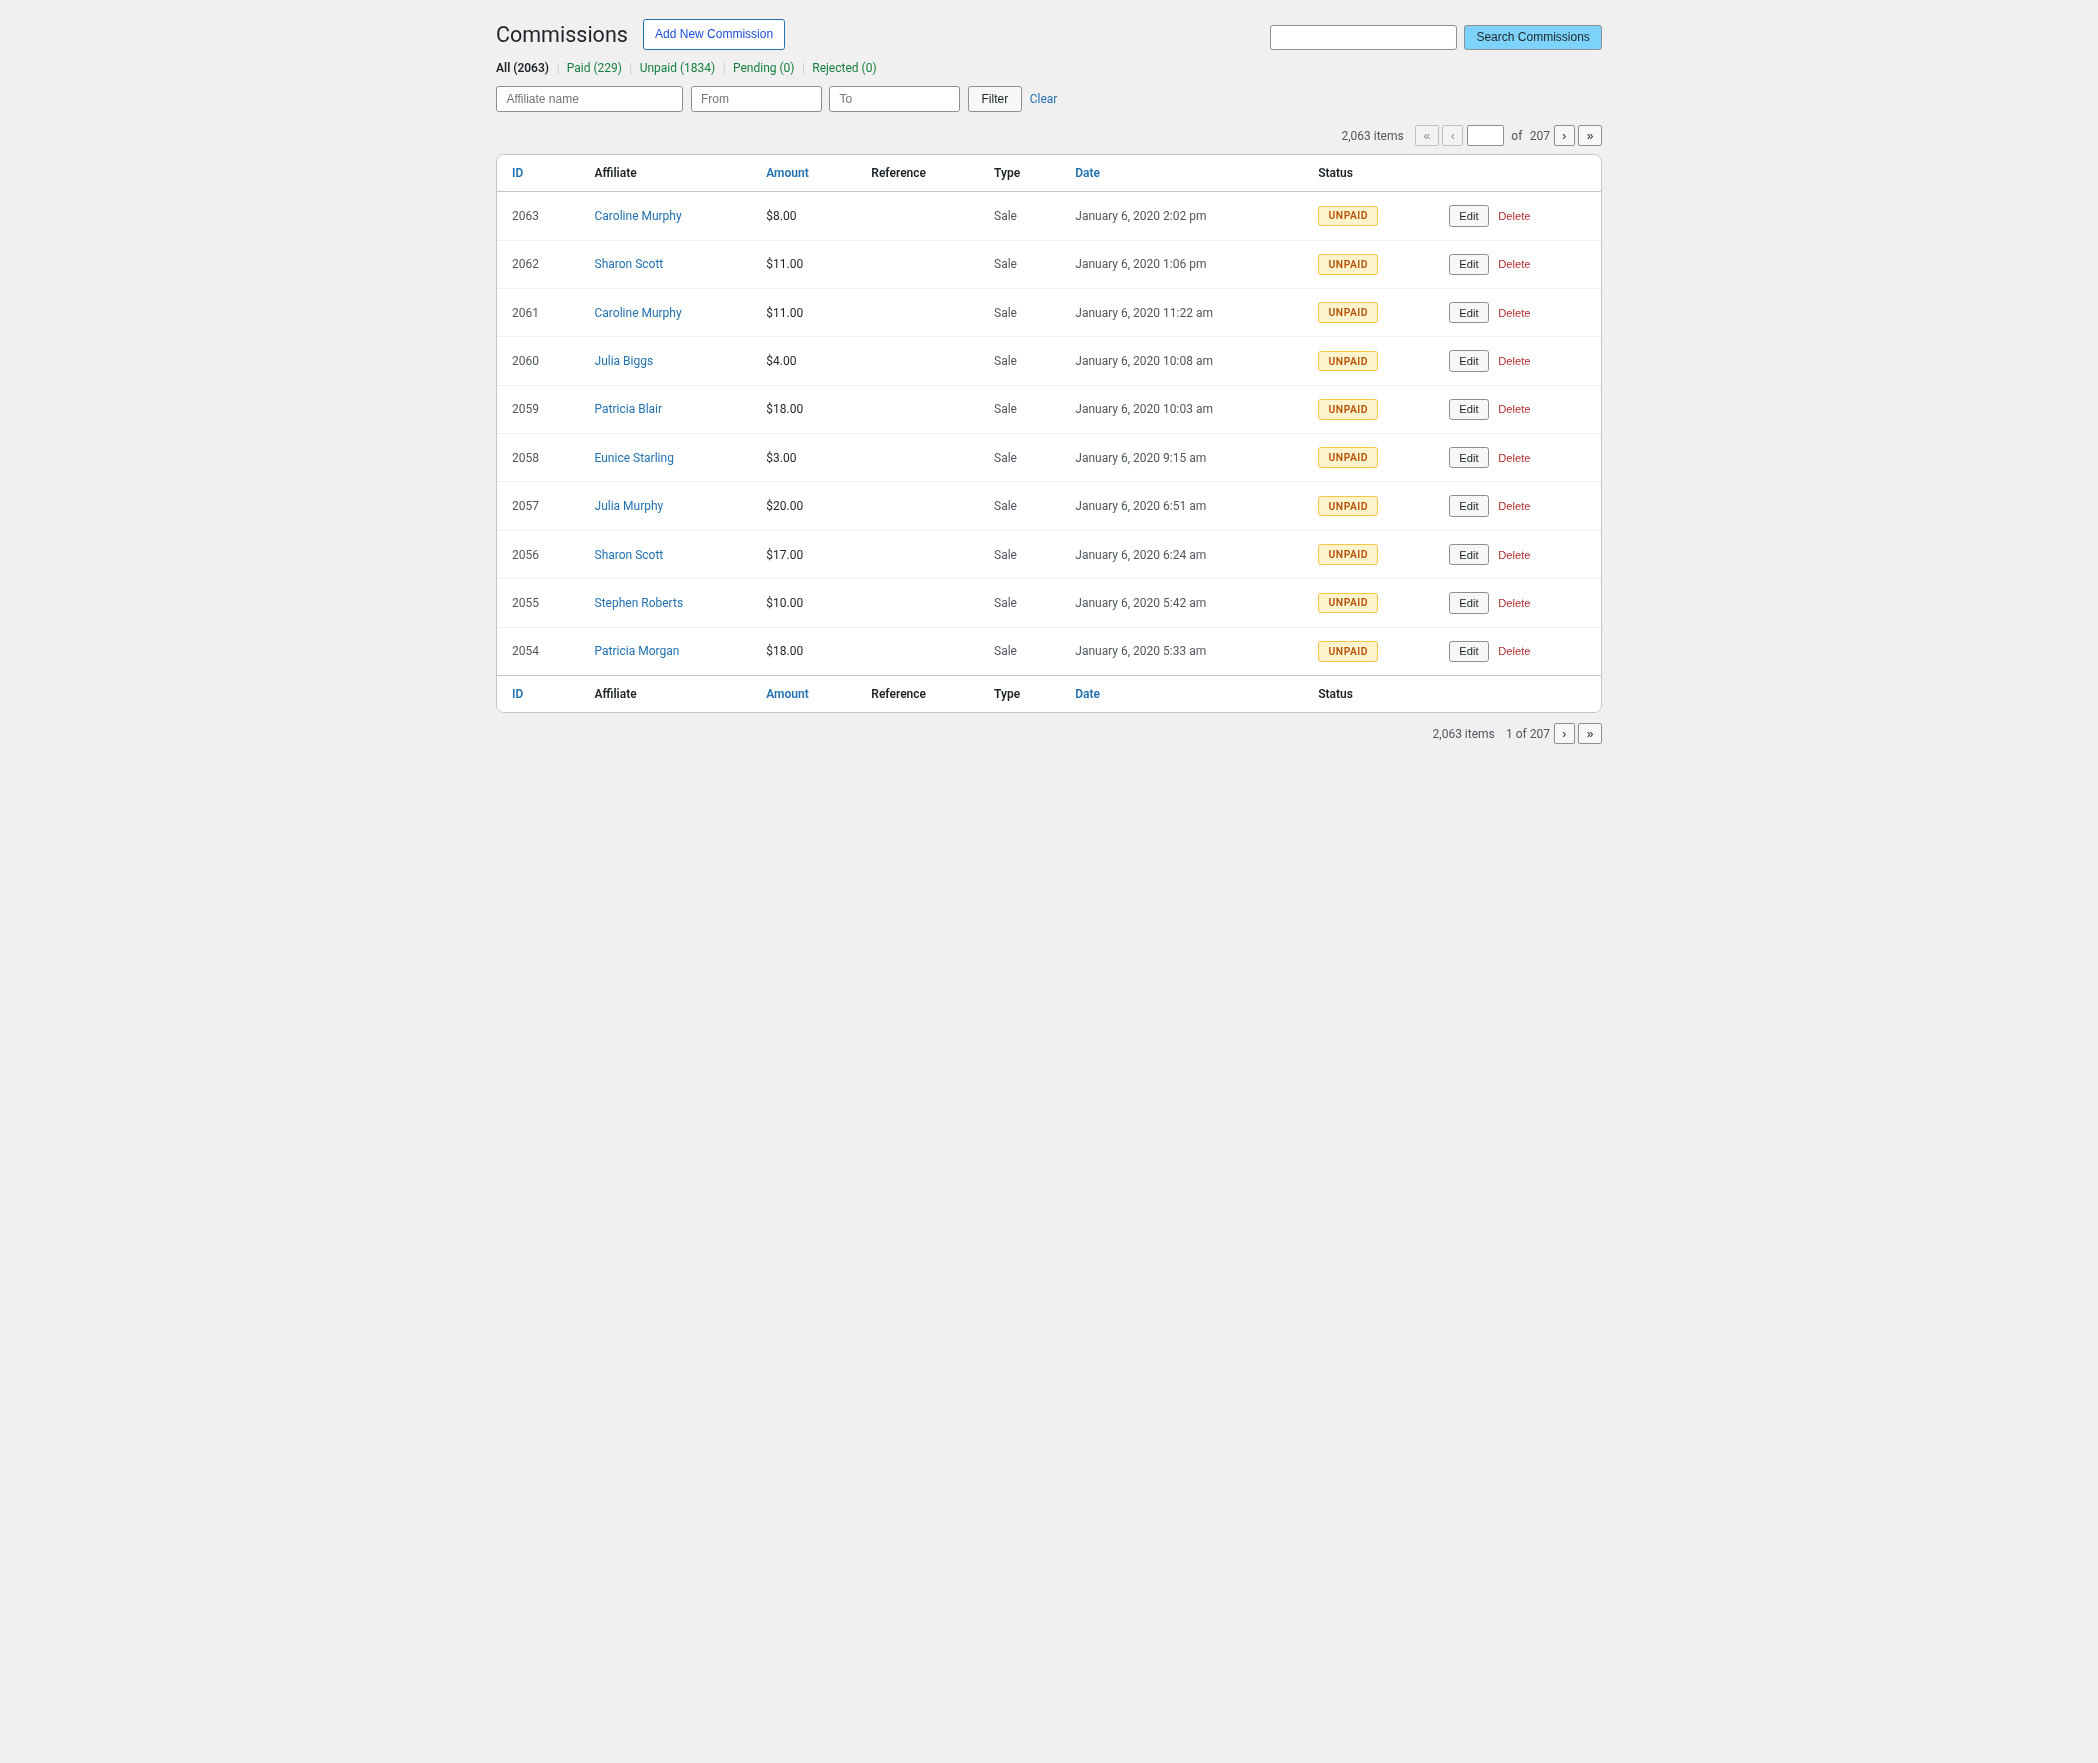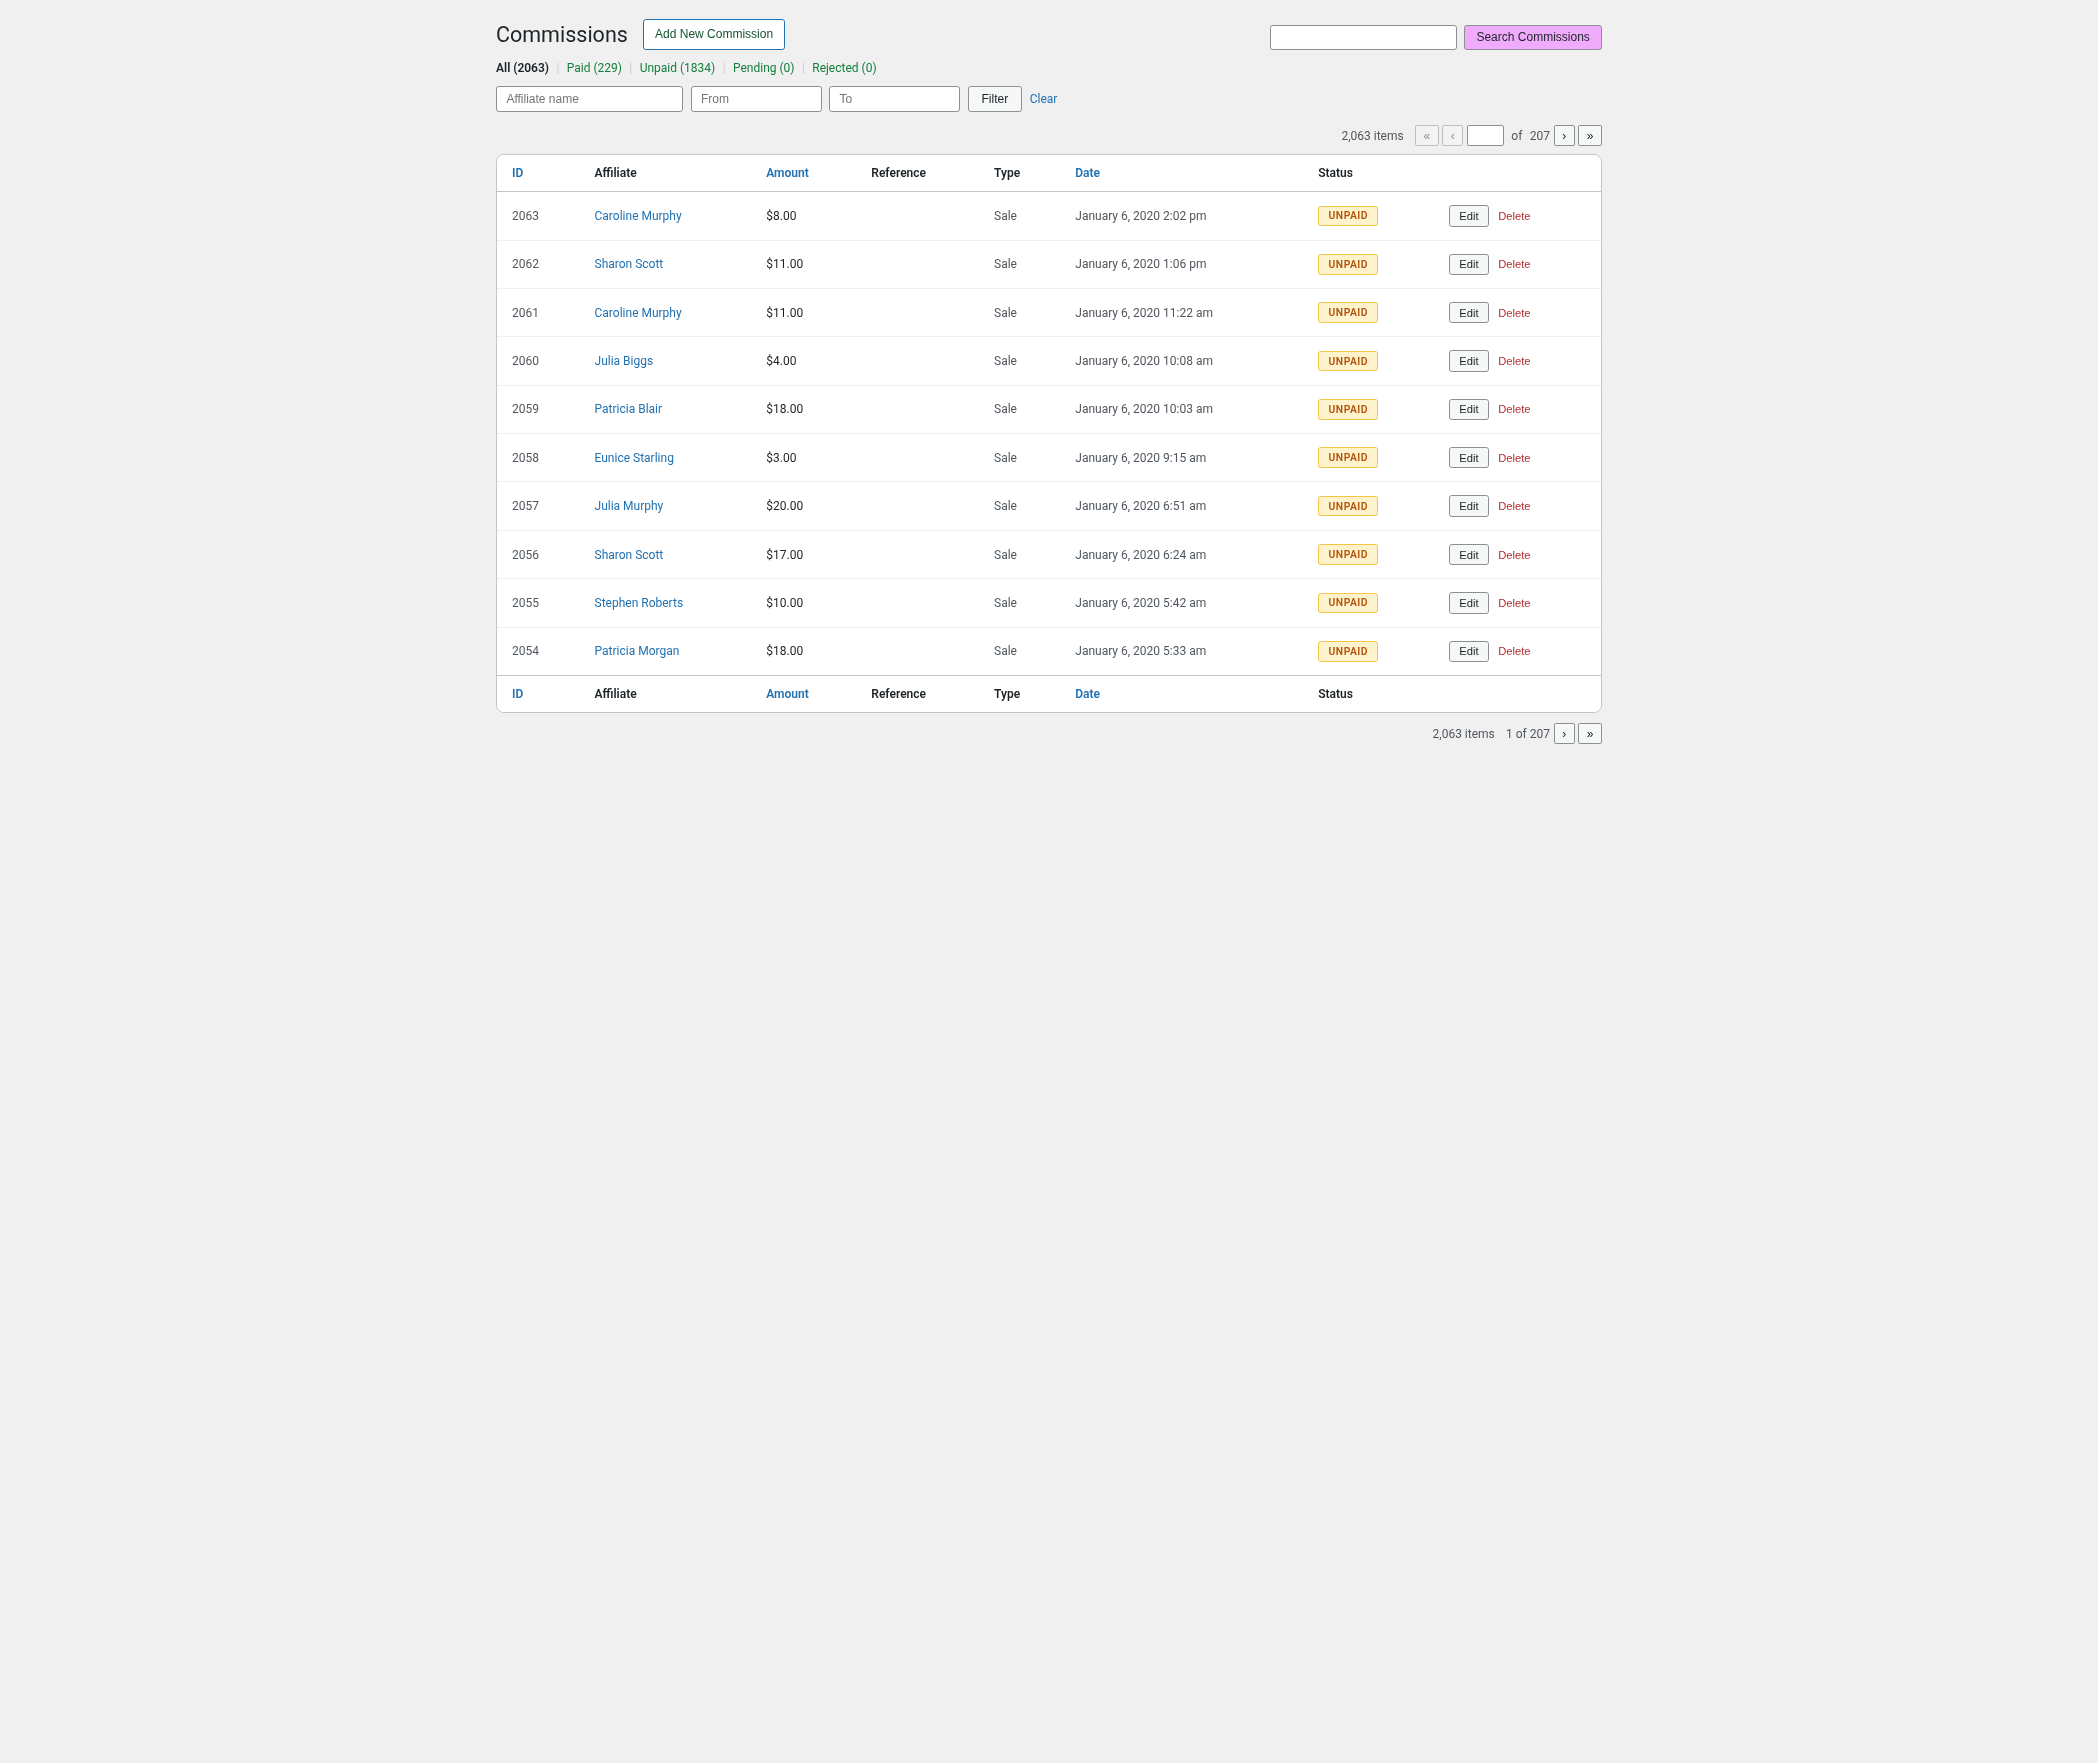--- a/index.html
+++ b/index.html
@@ -25,21 +25,21 @@
       align-items: center;
       gap: 15px;
     }
     .page-title {
       font-size: 21.5px;
       font-weight: 400;
       color: #1d2327;
     }
     .add-new-btn {
       border: 0.9px solid #2271b1;
-      color: #14532d;
+      color: #1d4ed8;
       background: #fff;
       padding: 3.7px 11.2px;
       border-radius: 2.8px;
       cursor: pointer;
       font-size: 12px;
       line-height: 1.8;
     }
     .search-area {
       display: flex;
       align-items: center;
@@ -47,21 +47,21 @@
     }
     .search-input {
       border: 0.9px solid #8c8f94;
       padding: 4.7px 9.4px;
       border-radius: 2.8px;
       font-size: 12px;
       width: 187px;
       outline: none;
     }
     .search-btn {
-      background: #f0abfc;
+      background: #7dd3fc;
       border: 0.9px solid #8c8f94;
       padding: 4.7px 11.2px;
       border-radius: 2.8px;
       cursor: pointer;
       font-size: 12px;
       color: #1d2327;
     }
     .status-filters {
       display: flex;
       align-items: center;

